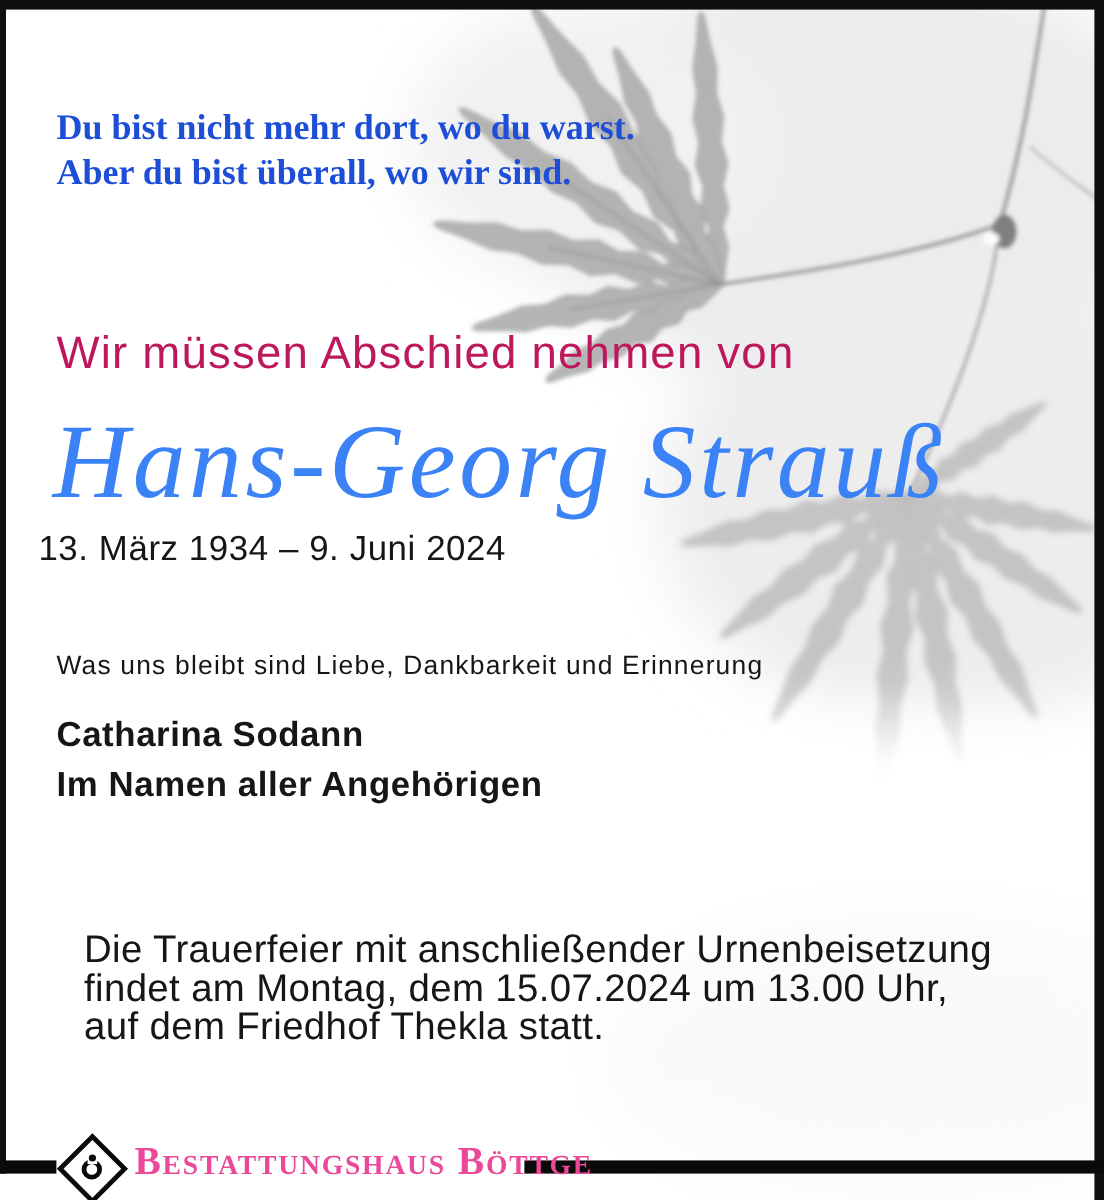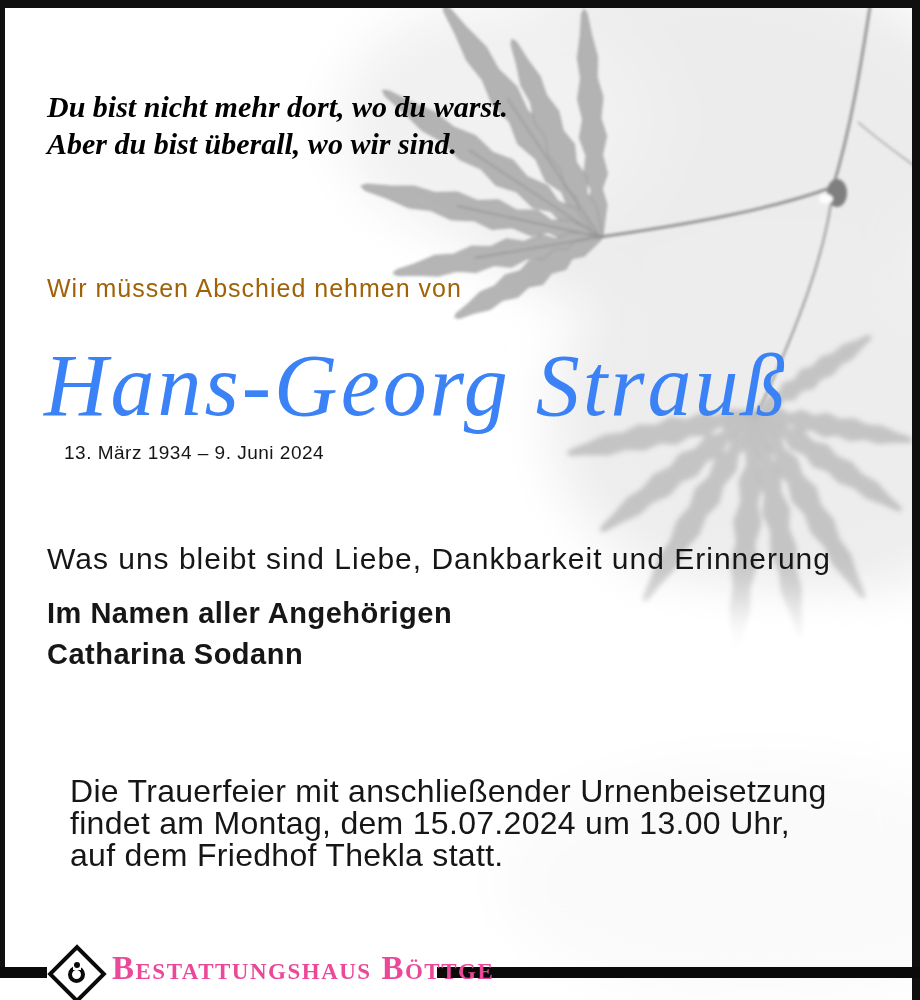--- a/index.html
+++ b/index.html
@@ -13,37 +13,37 @@
   .frame{position:absolute;background:#0f0f0f;z-index:3;}
   .frame-top{left:0;top:0;width:920px;height:8px;}
   .frame-left{left:0;top:0;width:5px;height:978px;}
   .frame-right{right:0;top:0;width:8px;height:1000px;}
 
   .txt{position:absolute;z-index:2;white-space:nowrap;}
 
   .quote{
     left:47px;top:88px;
     font-family:"Liberation Serif", serif;
-    font-style:italic;font-weight:bold;
-    font-size:30px;line-height:37px;color:#000000;
+    font-weight:bold;
+    font-size:30px;line-height:37px;color:#1d4ed8;
     width:460px;
   }
   .quote .attribution{display:block;text-align:right;margin-top:3px;padding-right:2px;}
 
-  .intro{left:47px;top:274px;font-size:25px;letter-spacing:1px;color:#a16207;}
+  .intro{left:47px;top:274px;font-size:38px;letter-spacing:1px;color:#be185d;}
 
   .deceased-name{
     left:44px;top:336px;
     font-family:"Liberation Serif", serif;font-style:italic;
     font-size:88px;line-height:100px;letter-spacing:3px;color:#3b82f6;
   }
 
-  .dates{left:64px;top:442px;font-size:19px;letter-spacing:0.5px;}
+  .dates{left:32px;top:442px;font-size:29px;letter-spacing:0.5px;}
 
-  .tribute{left:47px;top:542px;font-size:30px;letter-spacing:1px;}
+  .tribute{left:47px;top:542px;font-size:22px;letter-spacing:1px;}
 
   .mourners{left:47px;top:593px;font-size:29px;font-weight:bold;line-height:41px;letter-spacing:0.5px;}
   .mourners div{white-space:nowrap;}
 
   .funeral{left:47px;top:775px;font-size:32px;line-height:32px;letter-spacing:0.3px;margin-left:23px;}
   .funeral div{white-space:nowrap;}
 
   
   .bar{position:absolute;background:#0a0a0a;z-index:3;}
   .bar-left{left:0;top:967px;width:47px;height:11px;}
@@ -158,22 +158,22 @@
 
 <div class="txt intro">Wir müssen Abschied nehmen von</div>
 
 <div class="txt deceased-name">Hans-Georg Strauß</div>
 
 <div class="txt dates">13. März 1934 – 9. Juni 2024</div>
 
 <div class="txt tribute">Was uns bleibt sind Liebe, Dankbarkeit und Erinnerung</div>
 
 <div class="txt mourners">
+  <div>Catharina Sodann</div>
   <div>Im Namen aller Angehörigen</div>
-  <div>Catharina Sodann</div>
 </div>
 
 <div class="txt funeral">
   <div>Die Trauerfeier mit anschließender Urnenbeisetzung</div>
   <div>findet am Montag, dem 15.07.2024 um 13.00 Uhr,</div>
   <div>auf dem Friedhof Thekla statt.</div>
 </div>
 
 <div class="bar bar-left"></div>
 <div class="logo-diamond">

